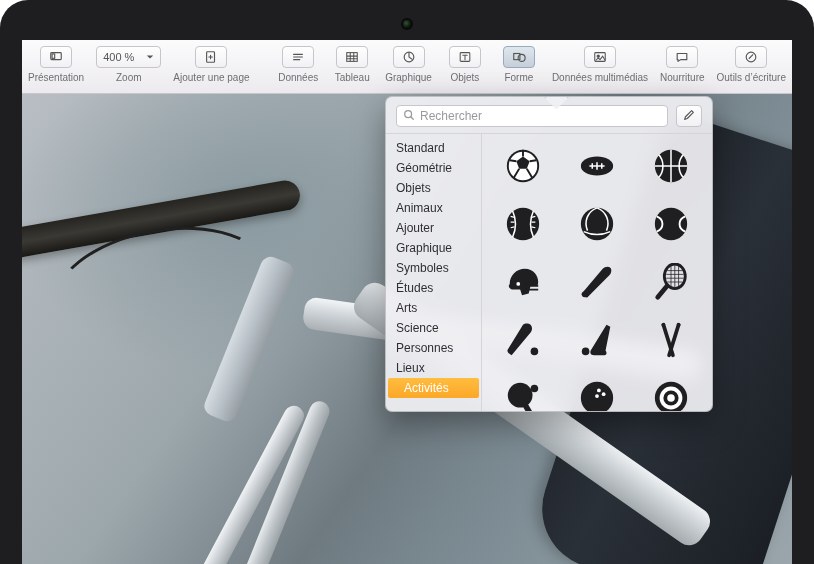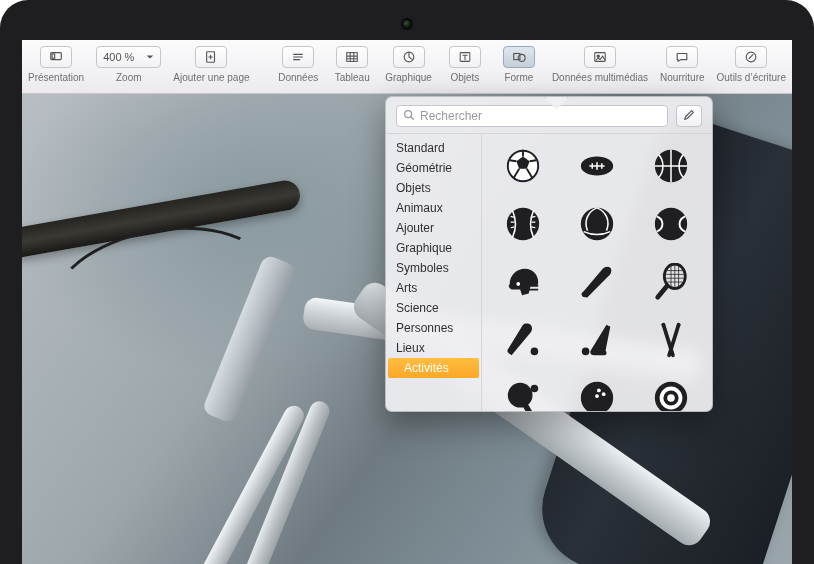--- a/index.html
+++ b/index.html
@@ -474,20 +474,21 @@
       </div>
       <div class="pop-body">
         <div class="cat-list" id="cat-list">
             <div class="cat-item">Standard</div>
             <div class="cat-item">Géométrie</div>
             <div class="cat-item">Objets</div>
             <div class="cat-item">Animaux</div>
             <div class="cat-item">Ajouter</div>
             <div class="cat-item">Graphique</div>
             <div class="cat-item">Symboles</div>
+            <div class="cat-item">Études</div>
             <div class="cat-item">Arts</div>
             <div class="cat-item">Science</div>
             <div class="cat-item">Personnes</div>
             <div class="cat-item">Lieux</div>
             <div class="cat-item selected">Activités</div>
           </div>
         <div class="shape-grid" id="shape-grid">
             <div class="shape-cell">
               <svg viewBox="0 0 40 40" fill="#1f1f22">
                 <circle cx="20" cy="20" r="17" fill="#1f1f22"></circle>

